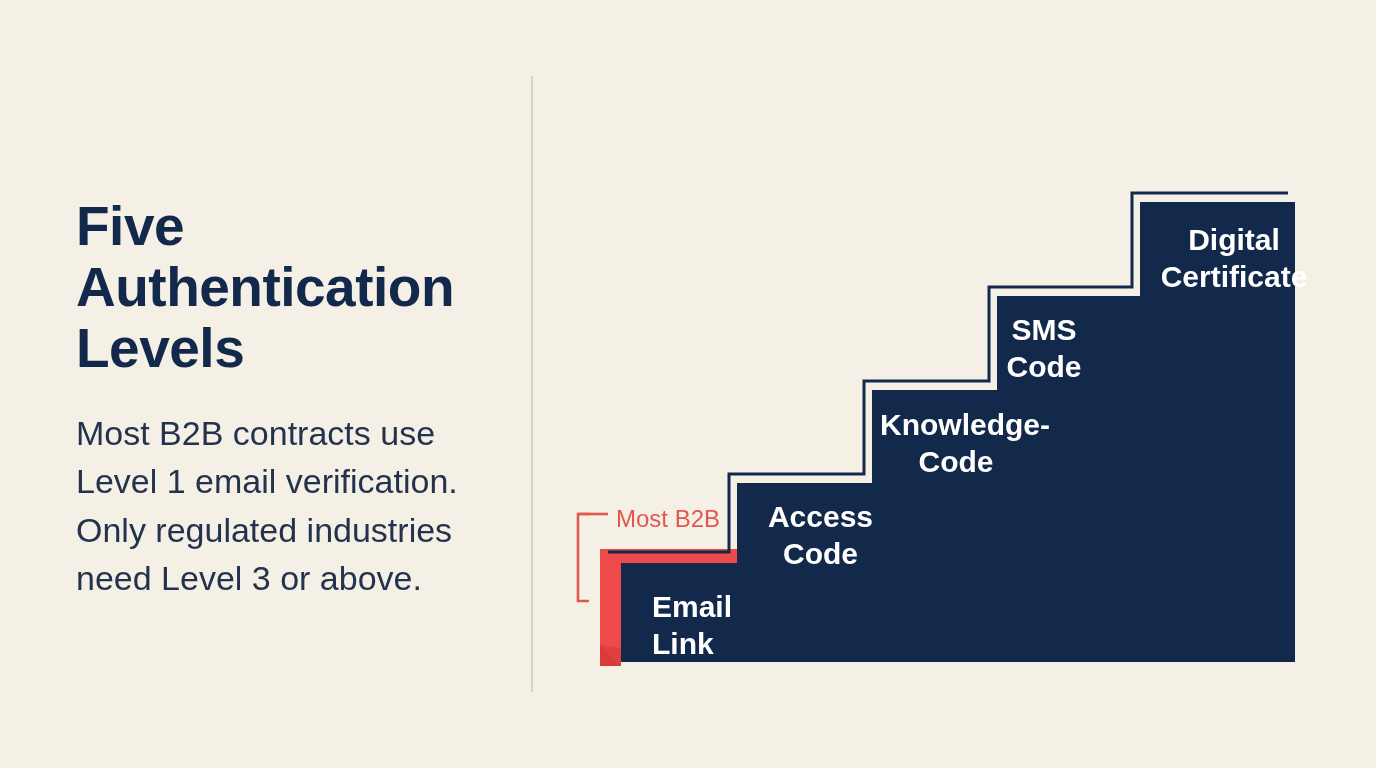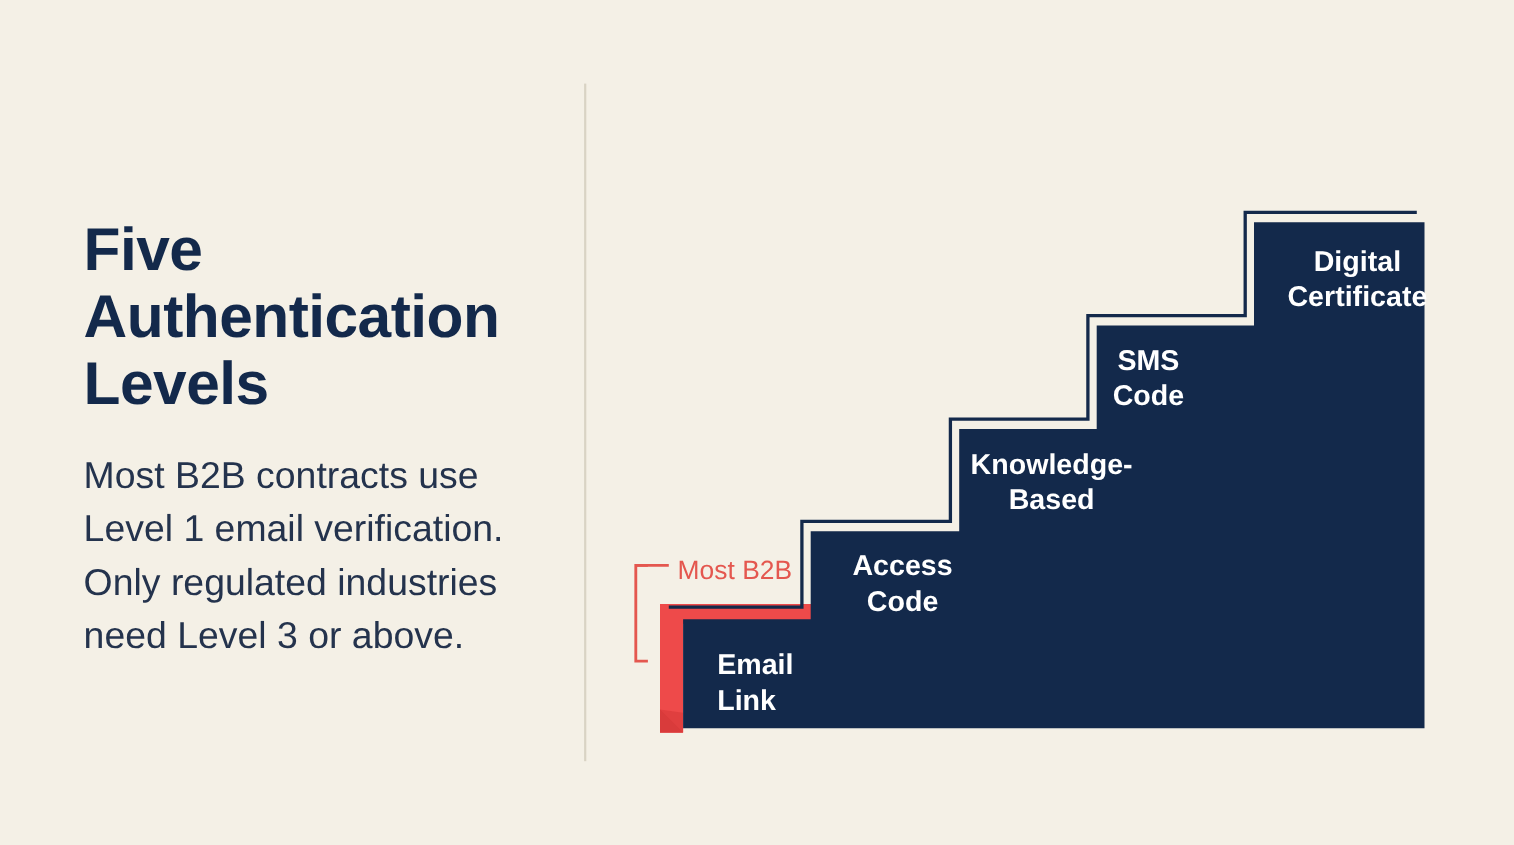--- a/index.html
+++ b/index.html
@@ -65,21 +65,21 @@
     width: 1376px;
     height: 768px;
     pointer-events: none;
   }
 
   
   .step-label {
     position: absolute;
     color: #ffffff;
     font-weight: bold;
-    font-size: 26px;
+    font-size: 30px;
     line-height: 1.22;
     white-space: pre-line;
     text-align: center;
   }
   .step-label.lbl-1 { left: 652px; top: 589px; width: 140px; text-align: left; }
   .step-label.lbl-2 { left: 748px; top: 499px; width: 145px; text-align: center; }
   .step-label.lbl-3 { left: 880px; top: 407px; width: 152px; text-align: center; }
   .step-label.lbl-4 { left: 984px; top: 312px; width: 120px; text-align: center; }
   .step-label.lbl-5 { left: 1150px; top: 222px; width: 168px; text-align: center; }
 
@@ -156,19 +156,19 @@
     </g>
   </svg>
 
   <div class="callout-label">Most B2B</div>
 
   <div class="step-label lbl-1">Email
 Link</div>
   <div class="step-label lbl-2">Access
 Code</div>
   <div class="step-label lbl-3">Knowledge-
-Based</div>
+Code</div>
   <div class="step-label lbl-4">SMS
 Code</div>
   <div class="step-label lbl-5">Digital
 Certificate</div>
 
 </div>
 
 </body></html>

